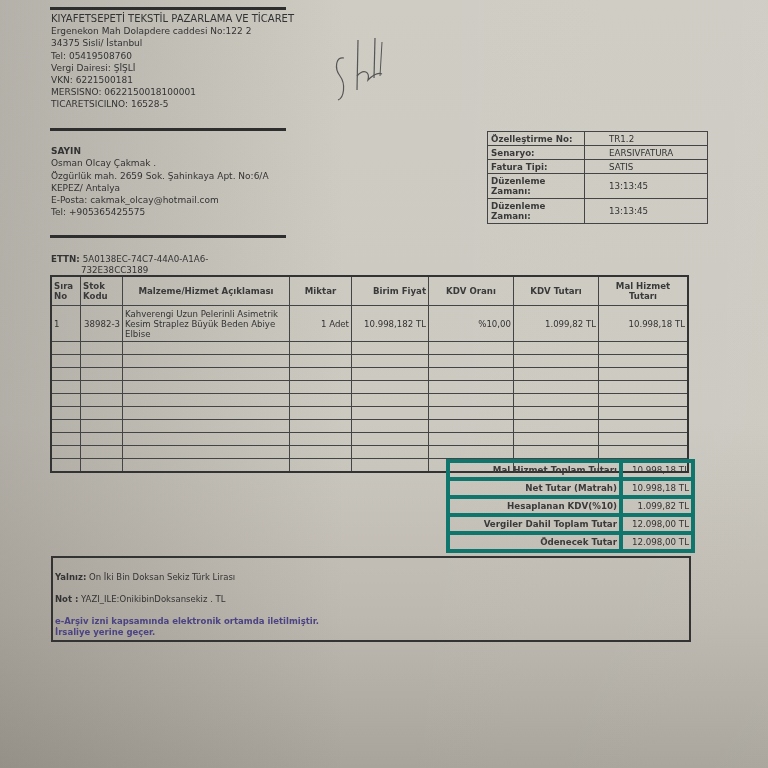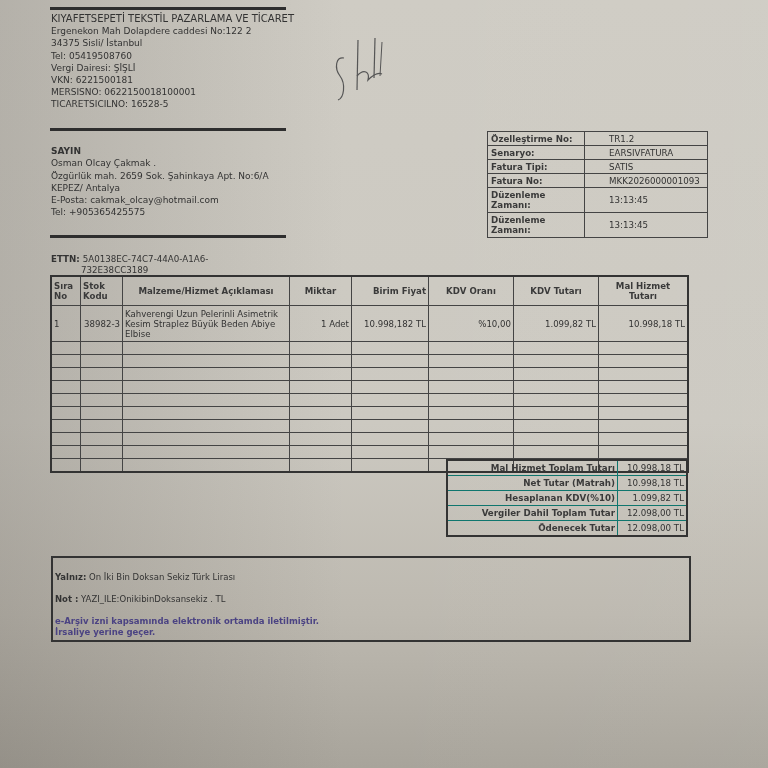--- a/index.html
+++ b/index.html
@@ -27,21 +27,21 @@
   .ettn { position:absolute; left:51px; top:254px; font-size:8.7px; line-height:11px; }
   .ettn b { margin-right:3px; }
   .items { position:absolute; left:50px; top:275px; font-size:8.6px; border:2px solid #333; }
   .items th, .items td { border:1px solid #444; padding:1px 2px; }
   .items th { font-weight:bold; text-align:center; height:26px; color:#3a3a3a; }
   .items th.l { text-align:left; }
   .items td { height:10px; }
   .items tr.data td { height:33px; vertical-align:middle; }
   .r { text-align:right; }
   .totals { position:absolute; left:446px; top:459px; font-size:8.7px; border:2px solid #333; }
-  .totals td { border:1px solid #0f766e; padding:1px 2px; height:12px; }
+  .totals td { border:4px solid #0f766e; padding:1px 2px; height:12px; }
   .totals td.k { width:165px; text-align:right; font-weight:bold; color:#3a3a3a; }
   .totals td.v { width:64px; text-align:right; }
   .notes { position:absolute; left:51px; top:556px; width:636px; height:82px; border:2px solid #333; font-size:8.5px; }
   .notes .ln { position:absolute; left:2px; }
   .notes .purple { color:#4b4383; font-weight:bold; }
 </style>
 </head>
 <body>
 
 <div class="shade"></div>
@@ -86,24 +86,20 @@
         <td class="k">Özelleştirme No:</td>
         <td class="v">TR1.2</td>
       </tr>
   <tr>
         <td class="k">Senaryo:</td>
         <td class="v">EARSIVFATURA</td>
       </tr>
   <tr>
         <td class="k">Fatura Tipi:</td>
         <td class="v">SATIS</td>
-      </tr>
-  <tr>
-        <td class="k">Fatura No:</td>
-        <td class="v">MKK2026000001093</td>
       </tr>
   <tr class="tall">
         <td class="k">Düzenleme Zamanı:</td>
         <td class="v">13:13:45</td>
       </tr>
   <tr class="tall">
         <td class="k">Düzenleme Zamanı:</td>
         <td class="v">13:13:45</td>
       </tr>
 </tbody>

